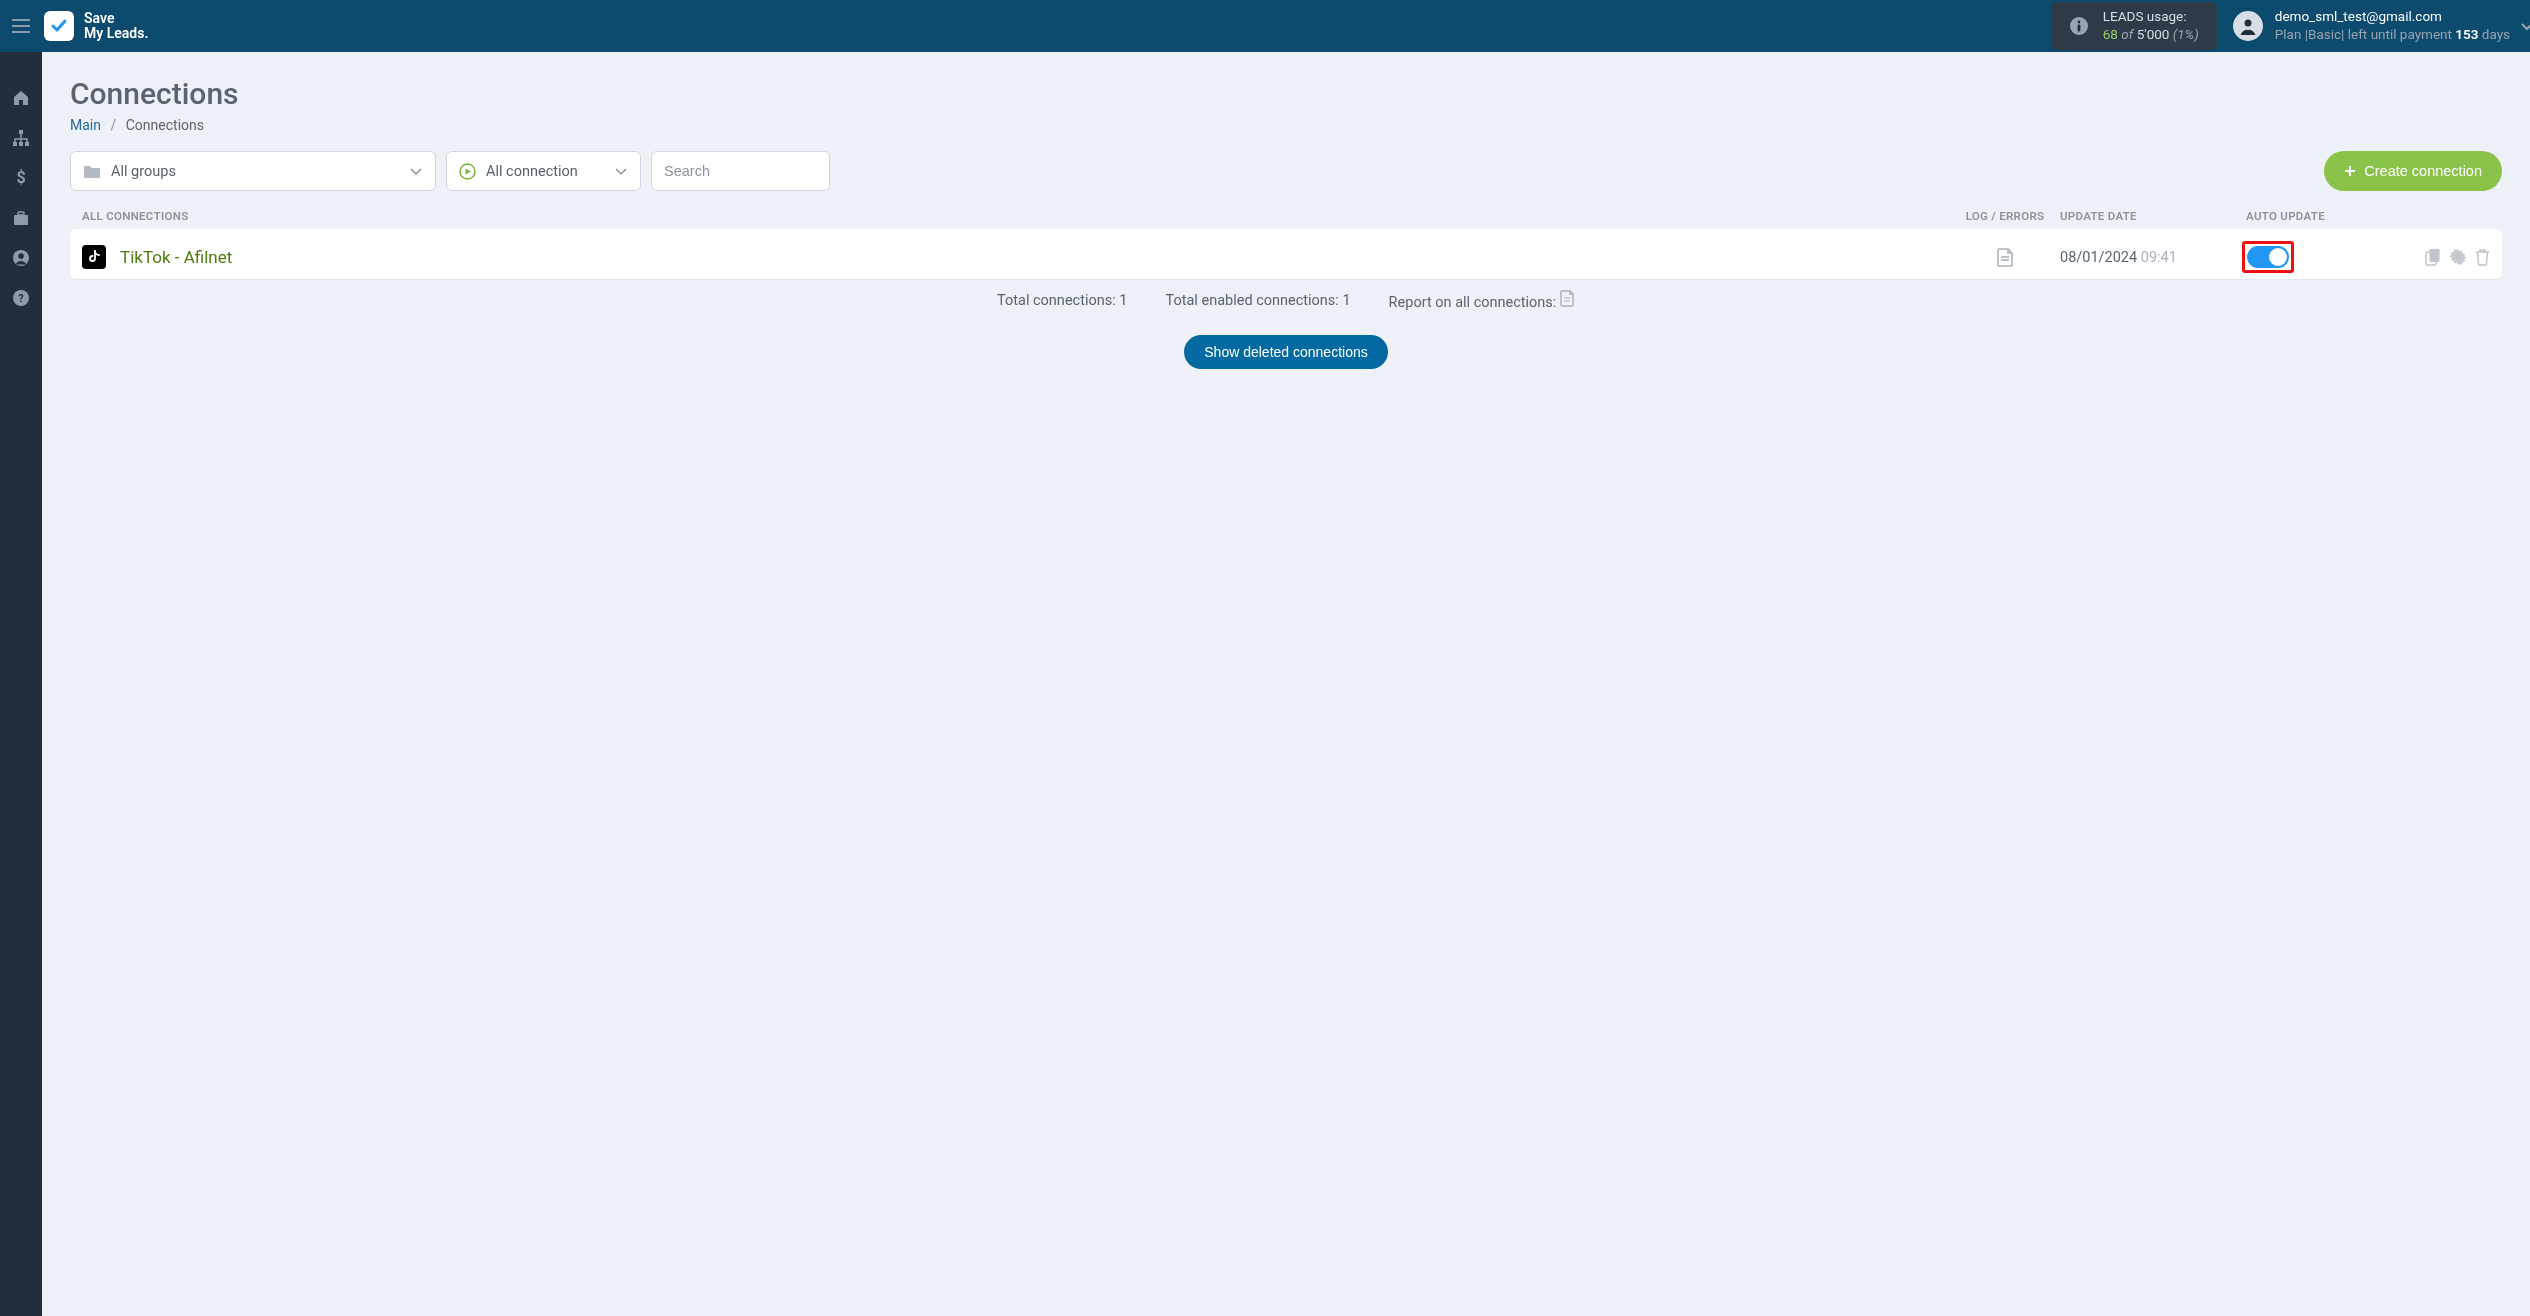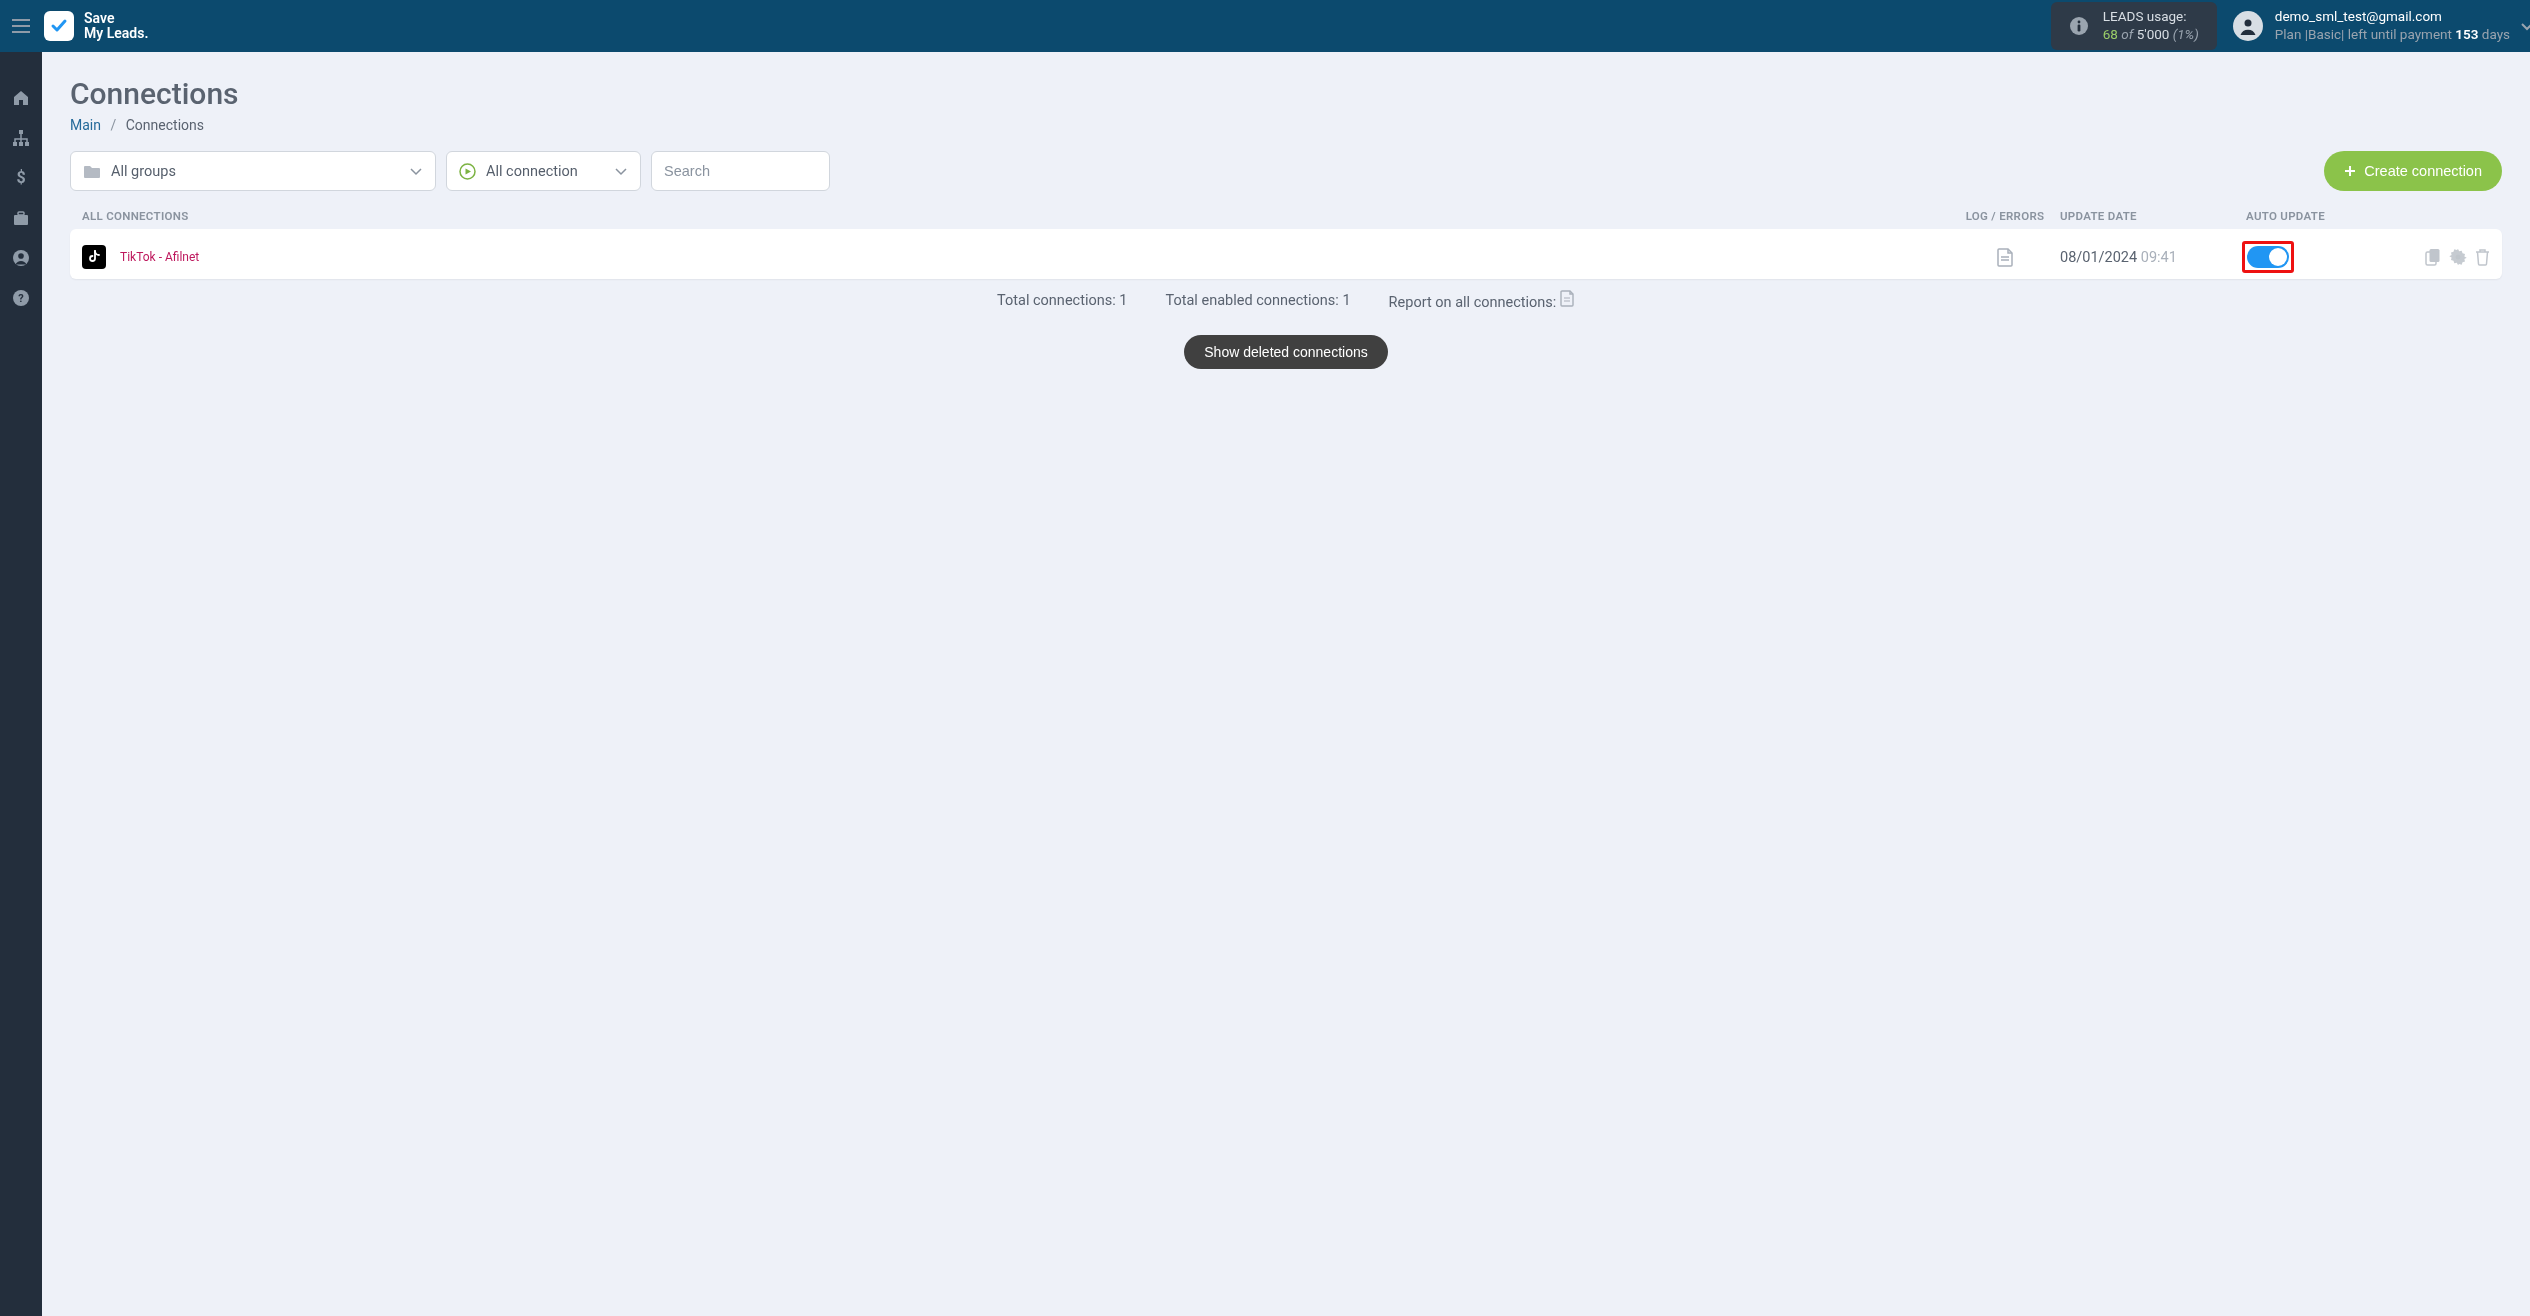--- a/index.html
+++ b/index.html
@@ -112,21 +112,21 @@
 .row-card {
   background: #fff; border-radius: 6px; box-shadow: 0 1px 2px rgba(0,0,0,0.06);
   display: grid; grid-template-columns: 1fr 110px 180px 130px 120px;
   align-items: center; padding: 12px; height: 50px;
 }
 .row-name { display: flex; align-items: center; gap: 14px; }
 .tiktok-badge {
   width: 24px; height: 24px; background: #000; border-radius: 4px;
   display: flex; align-items: center; justify-content: center;
 }
-.row-name a { color: #be185d; text-decoration: none; font-size: 12px; }
+.row-name a { color: #4d7c0f; text-decoration: none; font-size: 17px; }
 .row-log { display: flex; justify-content: center; color: #a9b0ba; cursor: pointer; }
 .row-date { font-size: 14.5px; color: #5a6370; }
 .row-date .time { color: #a9b0ba; }
 .row-auto { display: flex; justify-content: flex-start; padding-left: 2px; }
 .toggle {
   width: 42px; height: 22px; background: #2196f3; border-radius: 11px;
   position: relative; cursor: pointer;
 }
 .toggle::after {
   content: ''; position: absolute; top: 2px; right: 2px;
@@ -139,21 +139,21 @@
 .row-actions span { cursor: pointer; }
 
 
 .summary {
   margin-top: 10px; display: flex; justify-content: center; gap: 38px;
   font-size: 14.5px; color: #5a6370; align-items: center;
 }
 .summary .report-icon { color: #a9b0ba; cursor: pointer; }
 
 .show-deleted {
-  margin: 24px auto 0; display: block; background: #404040; color: #fff;
+  margin: 24px auto 0; display: block; background: #0369a1; color: #fff;
   border: none; border-radius: 18px; padding: 9px 20px; font-size: 14px; cursor: pointer;
 }
 
 
 .icon { display: inline-flex; }
 svg { display: block; }
 .chev-down { width: 14px; height: 14px; }
 .folder-ico { color: #b4bac3; }
 .play-ico { color: #7cb342; }
 </style>

